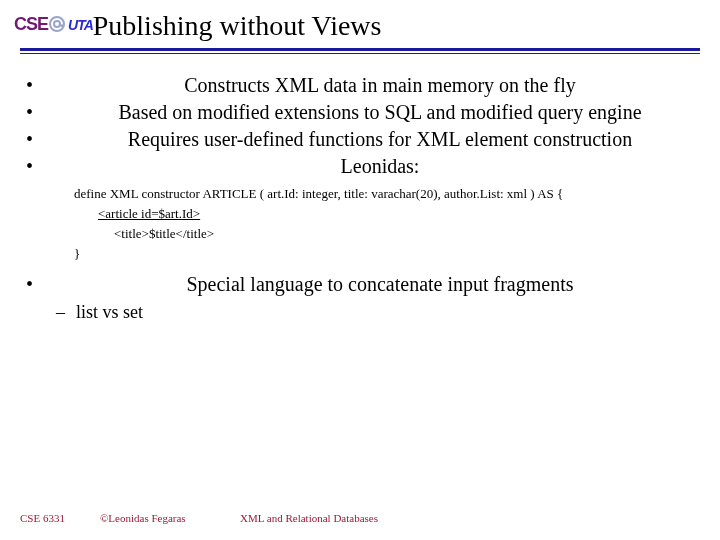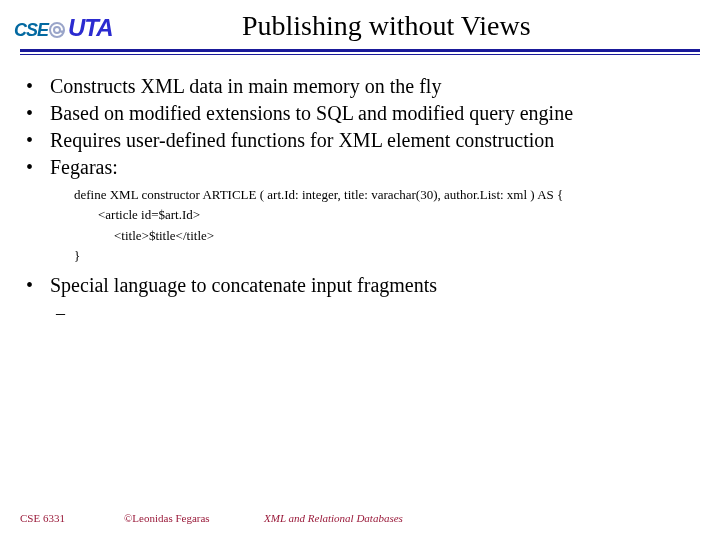--- a/index.html
+++ b/index.html
@@ -16,42 +16,41 @@
     align-items: flex-start;
     padding: 8px 0 0 0;
   }
   .logo {
     margin-left: 14px;
     margin-top: 6px;
   }
   .logo-text-cse {
     font-family: Arial, Helvetica, sans-serif;
     font-weight: bold;
-    font-style: italic;
     font-size: 18px;
-    color: #0369a1;
+    color: #701a75;
     letter-spacing: -1px;
   }
   .logo-text-uta {
     font-family: Arial, Helvetica, sans-serif;
     font-weight: bold;
     font-style: italic;
-    font-size: 24px;
+    font-size: 14px;
     color: #2b2bd0;
     letter-spacing: -1px;
     margin-left: 2px;
     margin-top: 21px;
   }
   .logo-at {
     display: inline-block;
     vertical-align: middle;
   }
   .title {
     flex: 1;
-    text-align: center;
+    text-align: left;
     font-size: 28px;
     color: #000;
     padding-right: 60px;
     padding-top: 2px;
   }
   .rule-wrap {
     margin: 6px 20px 0 20px;
   }
   .rule1 {
     height: 3px;
@@ -76,30 +75,31 @@
     align-items: flex-start;
     padding-left: 16px;
   }
   .bullet-dot {
     width: 24px;
     flex-shrink: 0;
     font-size: 20px;
   }
   .bullet-text {
     flex: 1;
+    text-align: center;
   }
   .code-block {
     font-size: 13px;
     line-height: 1.55;
     padding-left: 64px;
     padding-top: 4px;
     font-family: "Times New Roman", Times, serif;
   }
   .code-line-0 { padding-left: 0; }
-  .code-line-1 { padding-left: 24px; }
+  .code-line-1 { padding-left: 24px; text-decoration: underline; }
   .code-line-2 { padding-left: 40px; font-family: Liberation Serif, serif; }
   .sub-dash {
     display: flex;
     padding-left: 46px;
     font-size: 18px;
     padding-top: 2px;
   }
   .dash-mark {
     width: 20px;
     flex-shrink: 0;
@@ -110,22 +110,22 @@
     left: 16px;
     width: 100%;
     padding: 0 4px;
     font-size: 11px;
     color: #9a1a3a;
     display: flex;
     align-items: baseline;
     font-family: "Times New Roman", Times, serif;
   }
   .footer-course { width: 80px; }
-  .footer-copy { width: 140px; margin-left: 24px; }
-  .footer-topic { flex: 0 0 auto; font-style: italic; }
+  .footer-copy { width: 140px; }
+  .footer-topic { flex: 0 0 auto; }
   .footer-page {
     margin-left: auto;
     font-size: 16px;
   }
 </style>
 </head>
 <body>
 
 <div class="header">
   <div class="logo">
@@ -152,39 +152,40 @@
     <li class="bullet-item">
       <span class="bullet-dot">•</span>
       <span class="bullet-text">Based on modified extensions to SQL and modified query engine</span>
     </li>
     <li class="bullet-item">
       <span class="bullet-dot">•</span>
       <span class="bullet-text">Requires user-defined functions for XML element construction</span>
     </li>
     <li class="bullet-item">
       <span class="bullet-dot">•</span>
-      <span class="bullet-text">Fegaras:</span>
+      <span class="bullet-text">Leonidas:</span>
     </li>
   </ul>
 
   <div class="code-block">
-    <div class="code-line-0">define XML constructor ARTICLE ( art.Id: integer, title: varachar(30), author.List: xml ) AS {</div>
+    <div class="code-line-0">define XML constructor ARTICLE ( art.Id: integer, title: varachar(20), author.List: xml ) AS {</div>
     <div class="code-line-1">&lt;article id=$art.Id&gt;</div>
     <div class="code-line-2">&lt;title&gt;$title&lt;/title&gt;</div>
     <div class="code-line-0">}</div>
   </div>
 
   <ul class="bullet-list" style="padding-top:6px;">
     <li class="bullet-item">
       <span class="bullet-dot">•</span>
       <span class="bullet-text">Special language to concatenate input fragments</span>
     </li>
   </ul>
   <div class="sub-dash">
     <span class="dash-mark">–</span>
+    <span>list vs set</span>
   </div>
 </div>
 
 <div class="footer">
   <span class="footer-course">CSE 6331</span>
   <span class="footer-copy">©Leonidas Fegaras</span>
   <span class="footer-topic">XML and Relational Databases</span>
   <span class="footer-page">3</span>
 </div>
 

